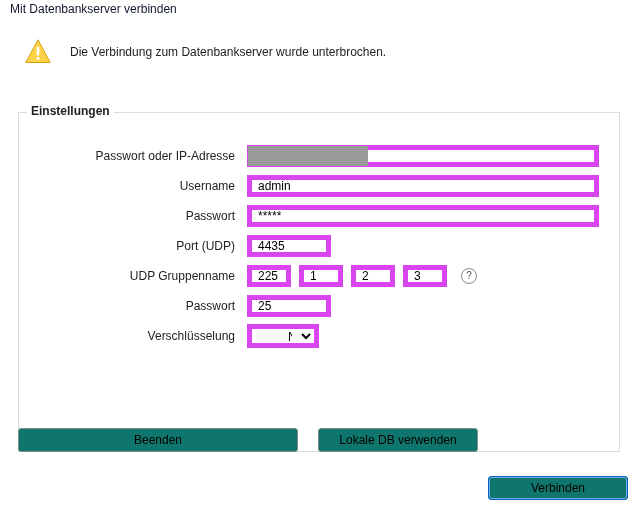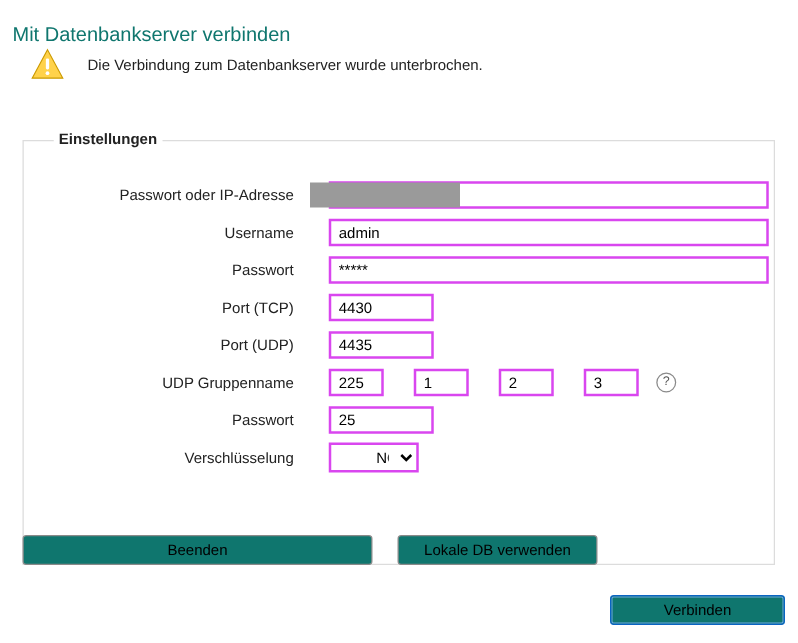--- a/index.html
+++ b/index.html
@@ -15,23 +15,23 @@
   }
   .window {
     width: 638px;
     height: 514px;
     box-sizing: border-box;
     position: relative;
   }
   .title {
     position: absolute;
     left: 10px;
-    top: 20px;
-    font-size: 16px;
-    color: #0f766e;
+    top: 2px;
+    font-size: 12px;
+    color: #0f172a;
   }
   .message-row {
     position: absolute;
     left: 24px;
     top: 38px;
     display: flex;
     align-items: center;
     gap: 18px;
   }
   .warning-icon svg {
@@ -54,21 +54,20 @@
   }
   .groupbox-legend {
     position: absolute;
     top: -9px;
     left: 8px;
     background: #ffffff;
     padding: 0 4px;
     font-size: 12px;
     font-weight: 600;
     color: #222;
-    margin-left: 16px;
   }
   .form {
     position: absolute;
     top: 28px;
     left: 0;
     right: 0;
   }
   .row {
     display: flex;
     align-items: center;
@@ -81,28 +80,27 @@
     box-sizing: border-box;
     color: #222;
   }
   .controls {
     display: flex;
     align-items: center;
     gap: 8px;
   }
   input.text, select.sel {
     height: 22px;
-    border: 2px solid #d946ef;
+    border: 5px solid #d946ef;
     background: #ffffff;
     font-family: inherit;
     font-size: 12px;
     padding: 0 6px;
     box-sizing: border-box;
     outline: none;
-    margin-left: 16px;
   }
   input.text.wide {
     width: 352px;
   }
   input.text.redacted {
     width: 352px;
     background: #ffffff;
     position: relative;
   }
   .redact-mask {
@@ -208,26 +206,20 @@
         </div>
       </div>
 
       <div class="row">
         <div class="label">Passwort</div>
         <div class="controls">
           <input class="text wide" value="*****" style="">
         </div>
       </div>
 
-      <div class="row">
-        <div class="label">Port (TCP)</div>
-        <div class="controls">
-          <input class="text narrow" value="4430" style="">
-        </div>
-      </div>
 
       <div class="row">
         <div class="label">Port (UDP)</div>
         <div class="controls">
           <input class="text narrow" value="4435" style="">
         </div>
       </div>
 
       <div class="row">
         <div class="label">UDP Gruppenname</div>

